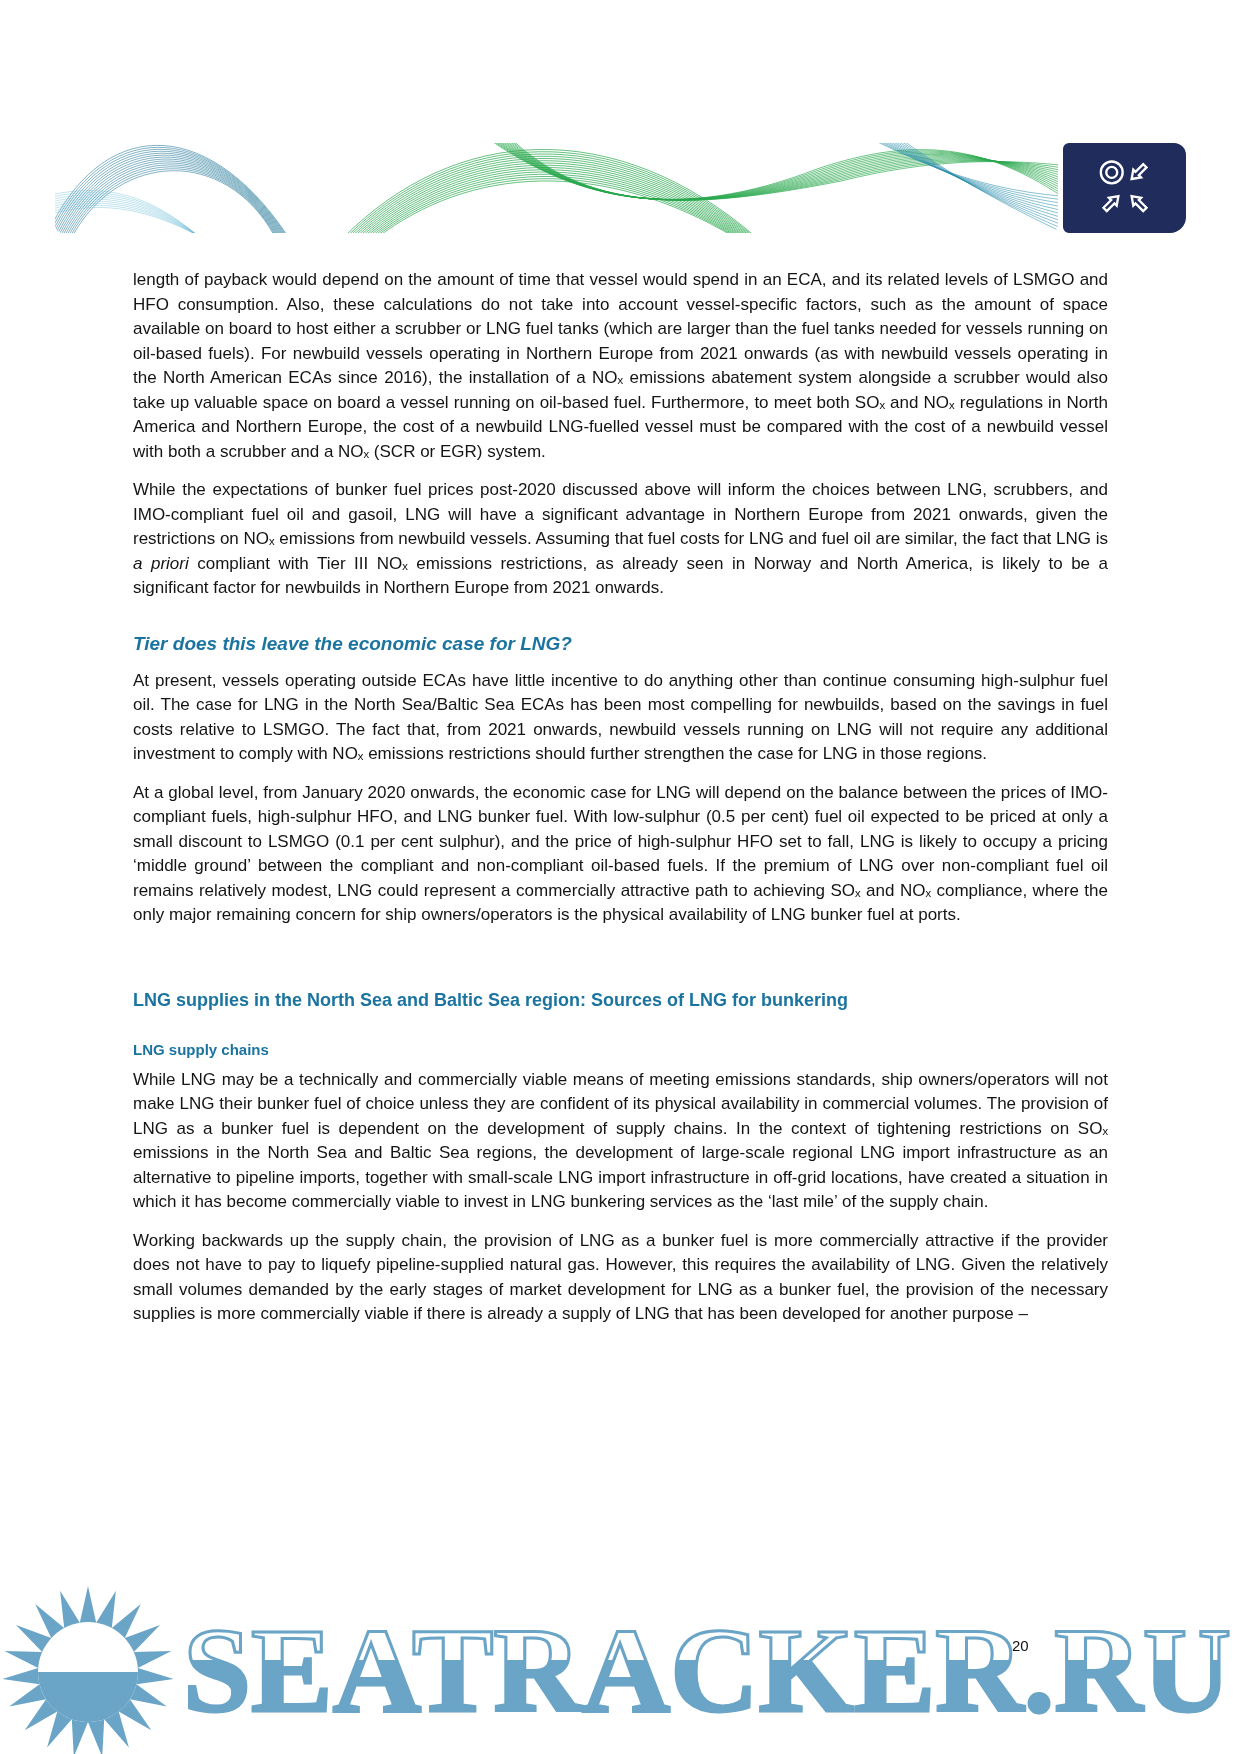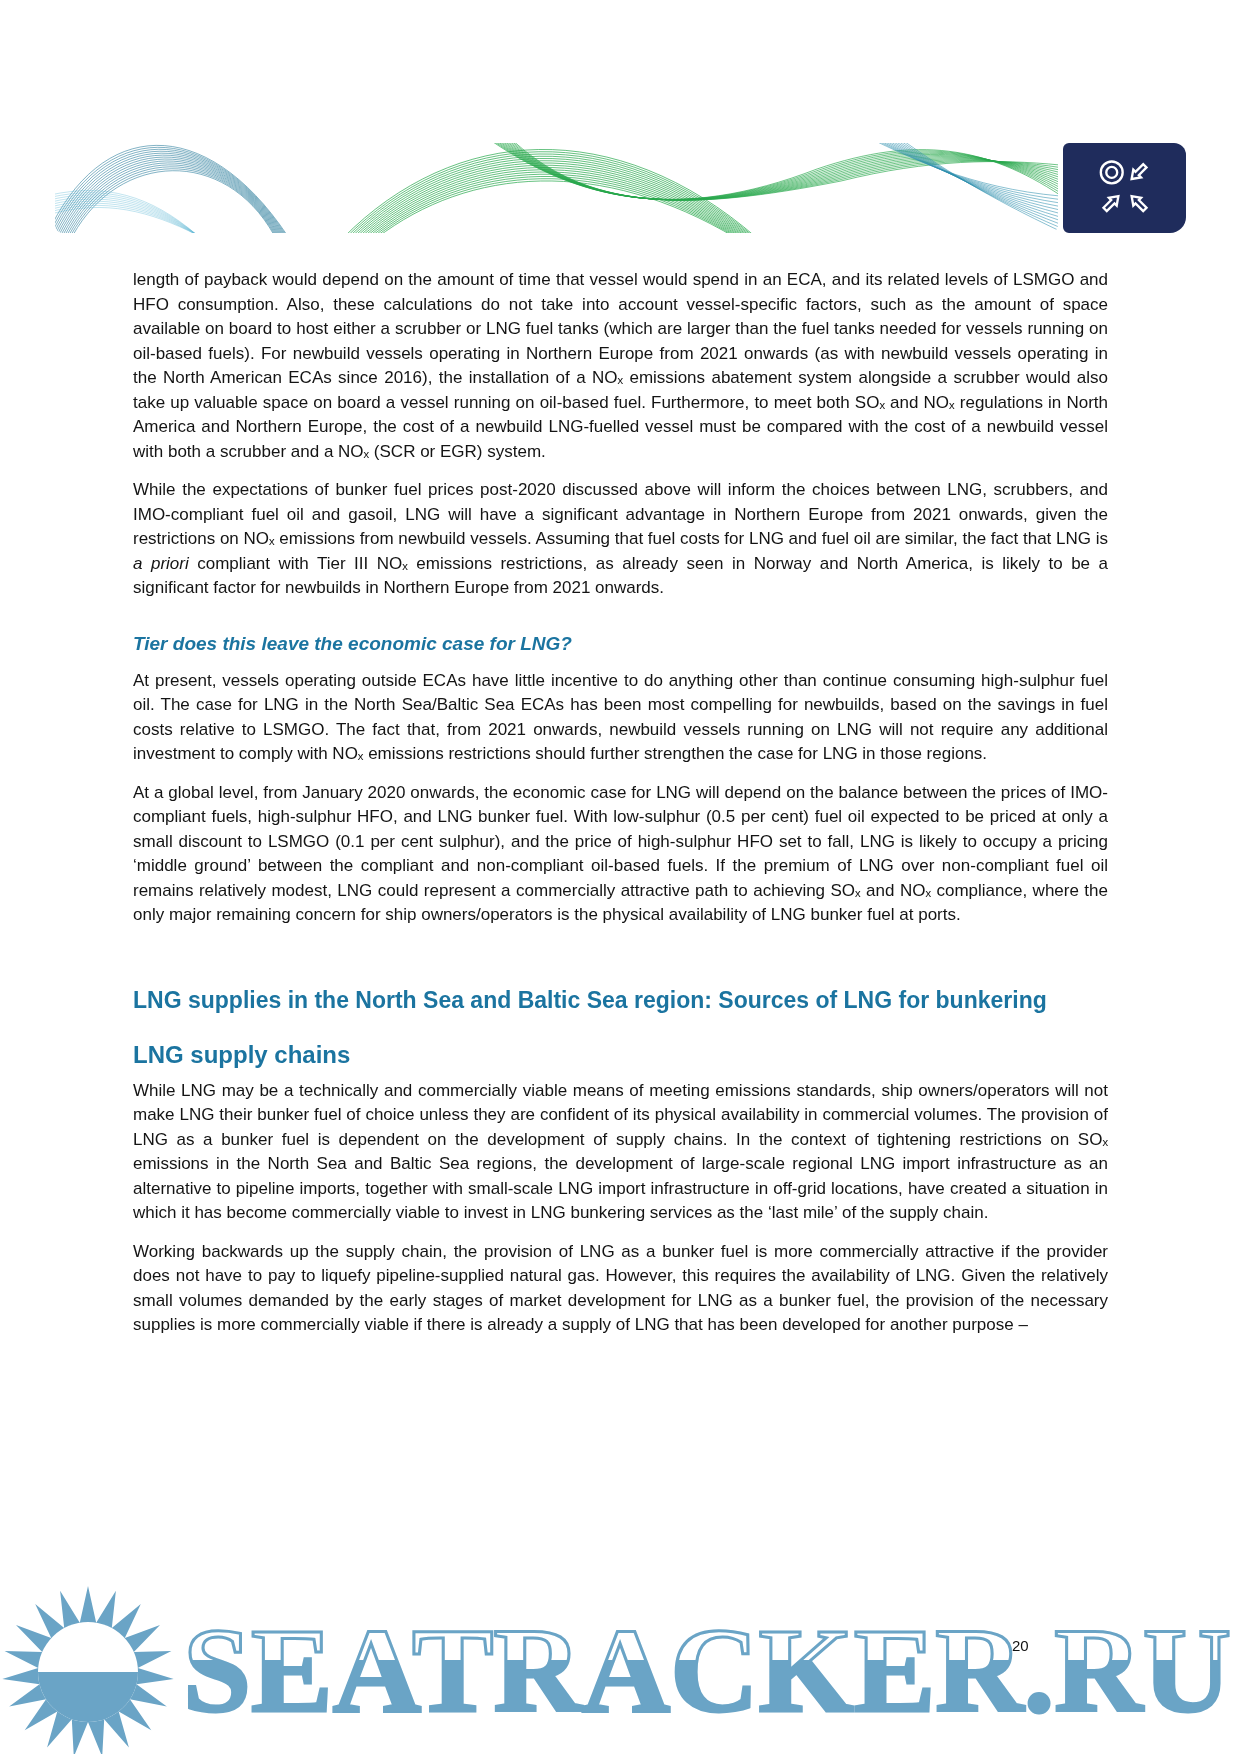--- a/index.html
+++ b/index.html
@@ -44,29 +44,29 @@
   .h-italic {
     color: #1b74a0;
     font-style: italic;
     font-weight: bold;
     font-size: 19px;
     margin: 32px 0 14px 0;
   }
   .h-section {
     color: #1b74a0;
     font-weight: bold;
-    font-size: 23px;
+    font-size: 18px;
     line-height: 29px;
     text-align: justify;
     margin: 58px 0 16px 0;
   }
   .h-sub {
     color: #1b74a0;
     font-weight: bold;
-    font-size: 24px;
+    font-size: 15px;
     margin: 26px 0 10px 0;
   }
 
   
   .watermark {
     position: absolute; left: 0; top: 1580px;
     width: 1241px; height: 174px;
     pointer-events: none;
   }
   .wm-text {

